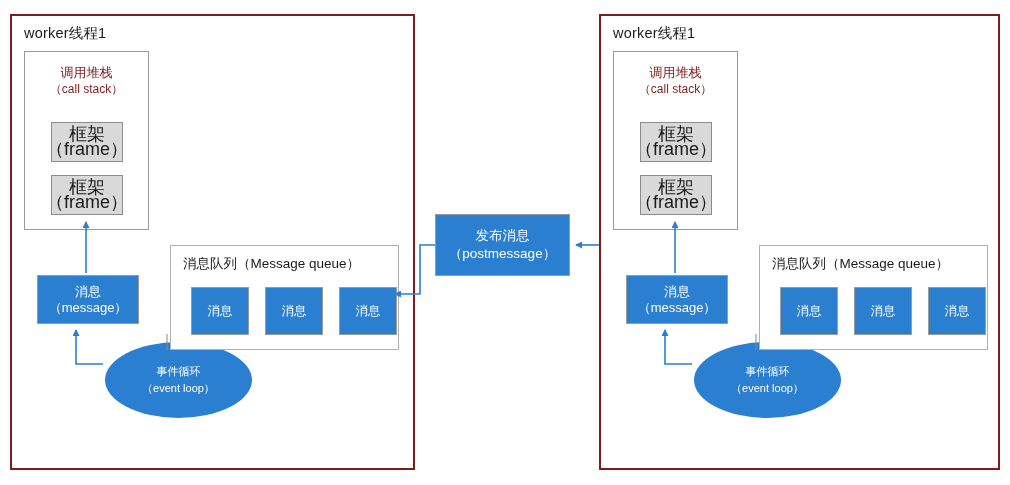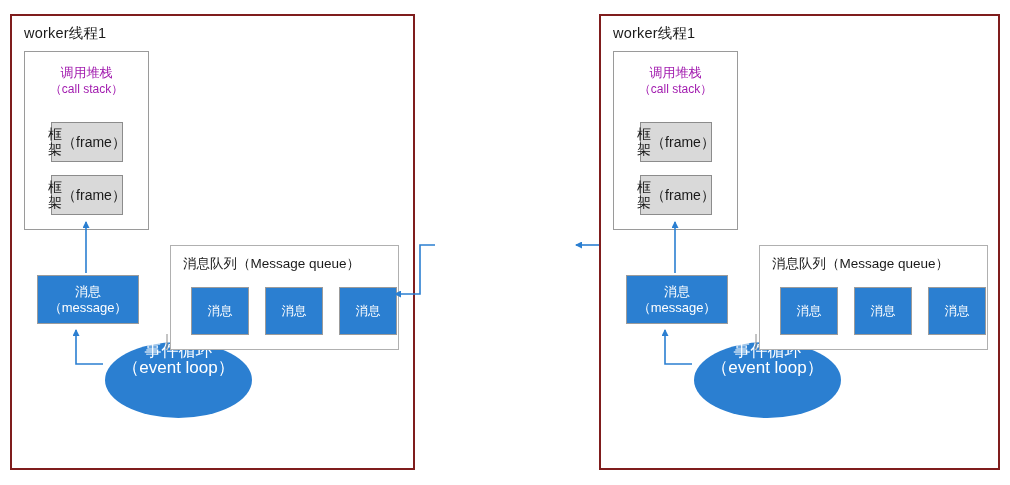--- a/index.html
+++ b/index.html
@@ -43,33 +43,34 @@
     box-sizing: border-box;
   }
   .callstack-label {
     position: absolute;
     left: 0;
     right: 0;
     top: 12px;
     text-align: center;
     font-size: 13px;
     line-height: 17px;
-    color: #a21caf;
+    color: #7f1d1d;
   }
   .callstack-label .en { font-size: 12px; }
 
   .frame-box {
     position: absolute;
     background: #d9d9d9;
     border: 1px solid #8c8c8c;
     box-sizing: border-box;
     display: flex;
+    flex-direction: column;
     align-items: center;
     justify-content: center;
-    font-size: 14px;
+    font-size: 18px;
     line-height: 15px;
     color: #1a1a1a;
   }
 
   
   .blue-box {
     position: absolute;
     background: #2b7fd1;
     border: 1px solid #9b9b9b;
     box-sizing: border-box;
@@ -85,22 +86,23 @@
   .blue-box.small {
     font-size: 12.5px;
   }
   .event-loop {
     position: absolute;
     background: #2b7fd1;
     border-radius: 50%;
     display: flex;
     flex-direction: column;
     align-items: center;
+    justify-content: center;
     color: #ffffff;
-    font-size: 17px;
+    font-size: 11px;
     line-height: 17px;
     text-align: center;
   }
 
   
   .msgqueue-box {
     position: absolute;
     background: #ffffff;
     border: 1px solid #b0b0b0;
     box-sizing: border-box;
@@ -207,20 +209,24 @@
       </div>
       <div class="blue-box small" style="left:94px; top:41px; width:58px; height:48px;">
         <div>消息</div>
       </div>
       <div class="blue-box small" style="left:168px; top:41px; width:58px; height:48px;">
         <div>消息</div>
       </div>
     </div>
   </div>
 
+  <div class="blue-box" style="left:435px; top:214px; width:135px; height:62px; font-size:13.5px; line-height:18px;">
+    <div>发布消息</div>
+    <div>（postmessage）</div>
+  </div>
 
   <svg id="wires" viewBox="0 0 1010 485" xmlns="http://www.w3.org/2000/svg">
     <defs>
       <marker id="ah" markerWidth="7" markerHeight="7" refX="6" refY="3.5" orient="auto" markerUnits="userSpaceOnUse">
         <path d="M0,0 L7,3.5 L0,7 Z" fill="#2b7fd1"></path>
       </marker>
     </defs>
 
     <path d="M 86,273 L 86,222" stroke="#2b7fd1" stroke-width="1.6" fill="none" marker-end="url(#ah)"></path>
 

